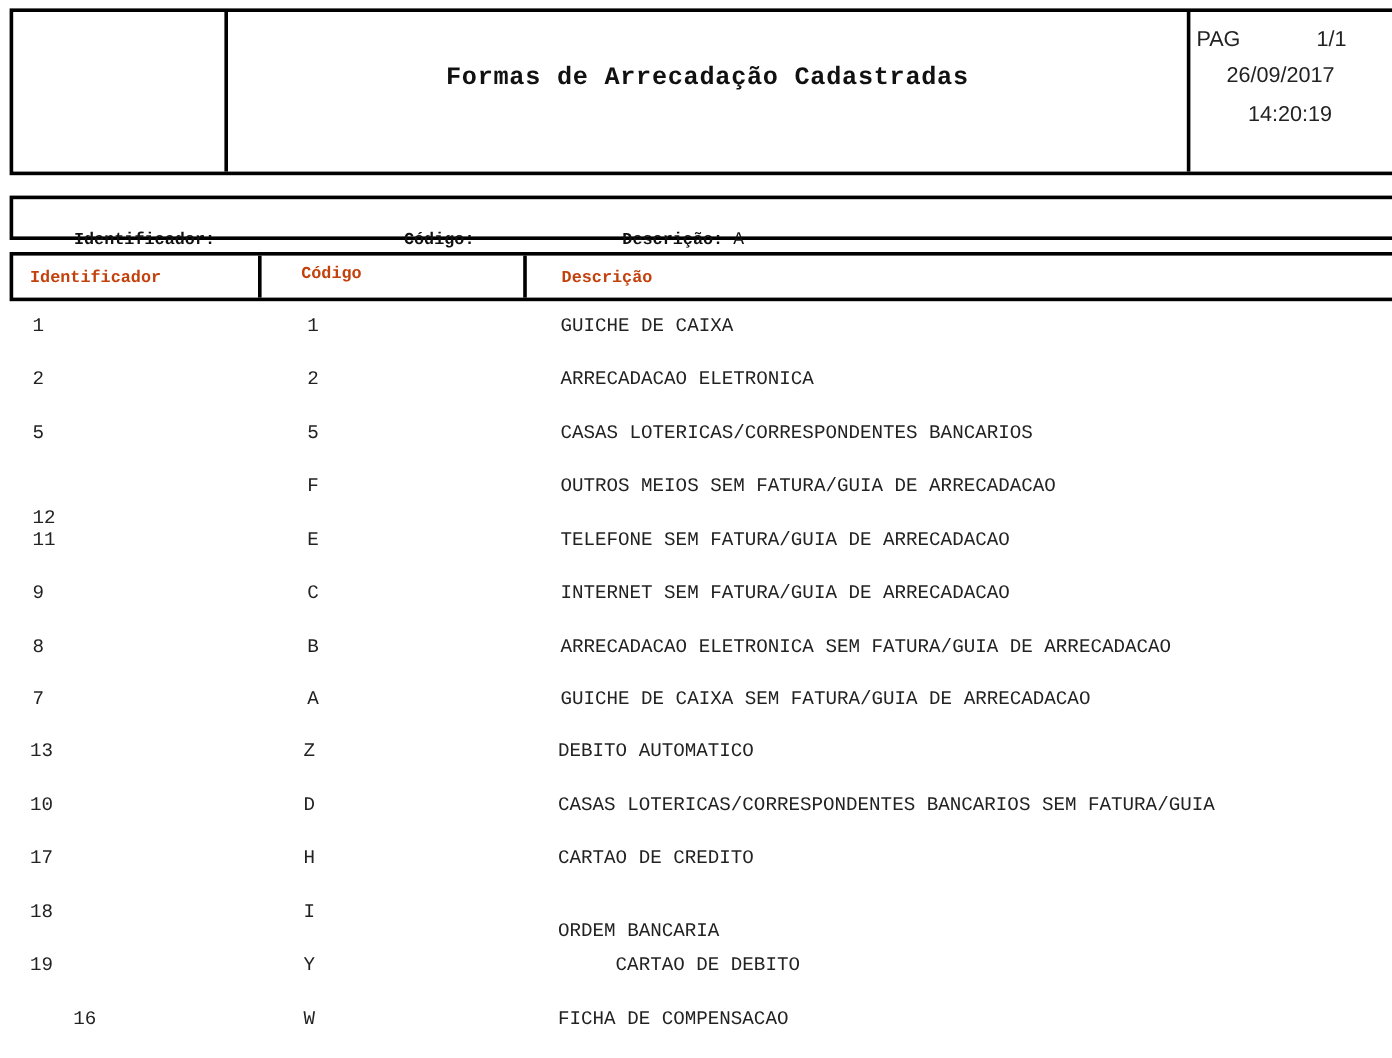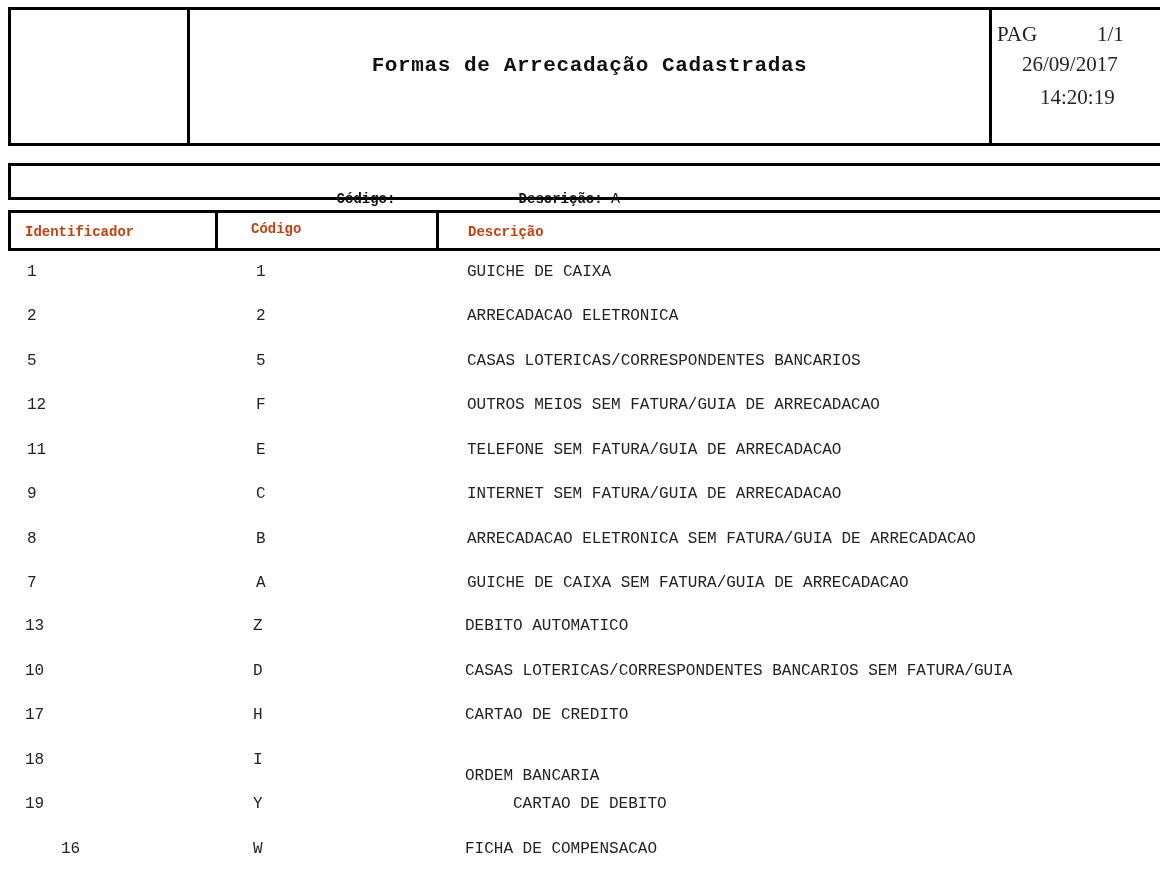--- a/index.html
+++ b/index.html
@@ -53,22 +53,22 @@
       color: #111;
     }
     .meta-cell {
       left: 981px;
       top: 0;
       width: 180px;
       height: 133px;
     }
     .meta-line {
       position: absolute;
-      font-family: Liberation Serif, serif;
-      font-size: 21px;
+      font-family: Liberation Sans, sans-serif;
+      font-size: 18px;
       color: #222;
       white-space: pre;
     }
 
     
     .filter-bar {
       left: 8px;
       top: 163px;
       width: 1160px;
       height: 37px;
@@ -145,20 +145,23 @@
   </div>
   <div class="abs meta-cell">
     <span class="meta-line" style="left:5px; top:12px;">PAG</span>
     <span class="meta-line" style="left:105px; top:12px;text-align:center;">1/1</span>
     <span class="meta-line" style="left:30px; top:42px;">26/09/2017</span>
     <span class="meta-line" style="left:48px; top:75px;">14:20:19</span>
   </div>
 </div>
 
 <div class="abs filter-bar">
+  <span class="filter-label" style="left:17px;">
+    <span>Identificador:</span><span class="filter-value"></span>
+  </span>
   <span class="filter-label" style="left:292px;">
     <span>Código:</span><span class="filter-value"></span>
   </span>
   <span class="filter-label" style="left:474px;">
     <span>Descrição:</span> <span class="filter-value">A</span>
   </span>
 </div>
 
 <div class="abs col-header">
   <span class="col-label" style="left:14px; top:11px;">Identificador</span>
@@ -178,21 +181,21 @@
     <span class="cell" style="left:27px;">2</span>
     <span class="cell" style="left:256px;">2</span>
     <span class="cell" style="left:467px;">ARRECADACAO ELETRONICA</span>
   </div>
   <div class="row" style="top:100px;">
     <span class="cell" style="left:27px;">5</span>
     <span class="cell" style="left:256px;">5</span>
     <span class="cell" style="left:467px;">CASAS LOTERICAS/CORRESPONDENTES BANCARIOS</span>
   </div>
   <div class="row" style="top:144px;">
-    <span class="cell" style="left:27px;">12</span>
+    <span class="cell" style="left:27px;margin-top:27px;">12</span>
     <span class="cell" style="left:256px;">F</span>
     <span class="cell" style="left:467px;">OUTROS MEIOS SEM FATURA/GUIA DE ARRECADACAO</span>
   </div>
   <div class="row" style="top:189px;">
     <span class="cell" style="left:27px;">11</span>
     <span class="cell" style="left:256px;">E</span>
     <span class="cell" style="left:467px;">TELEFONE SEM FATURA/GUIA DE ARRECADACAO</span>
   </div>
   <div class="row" style="top:233px;">
     <span class="cell" style="left:27px;">9</span>

